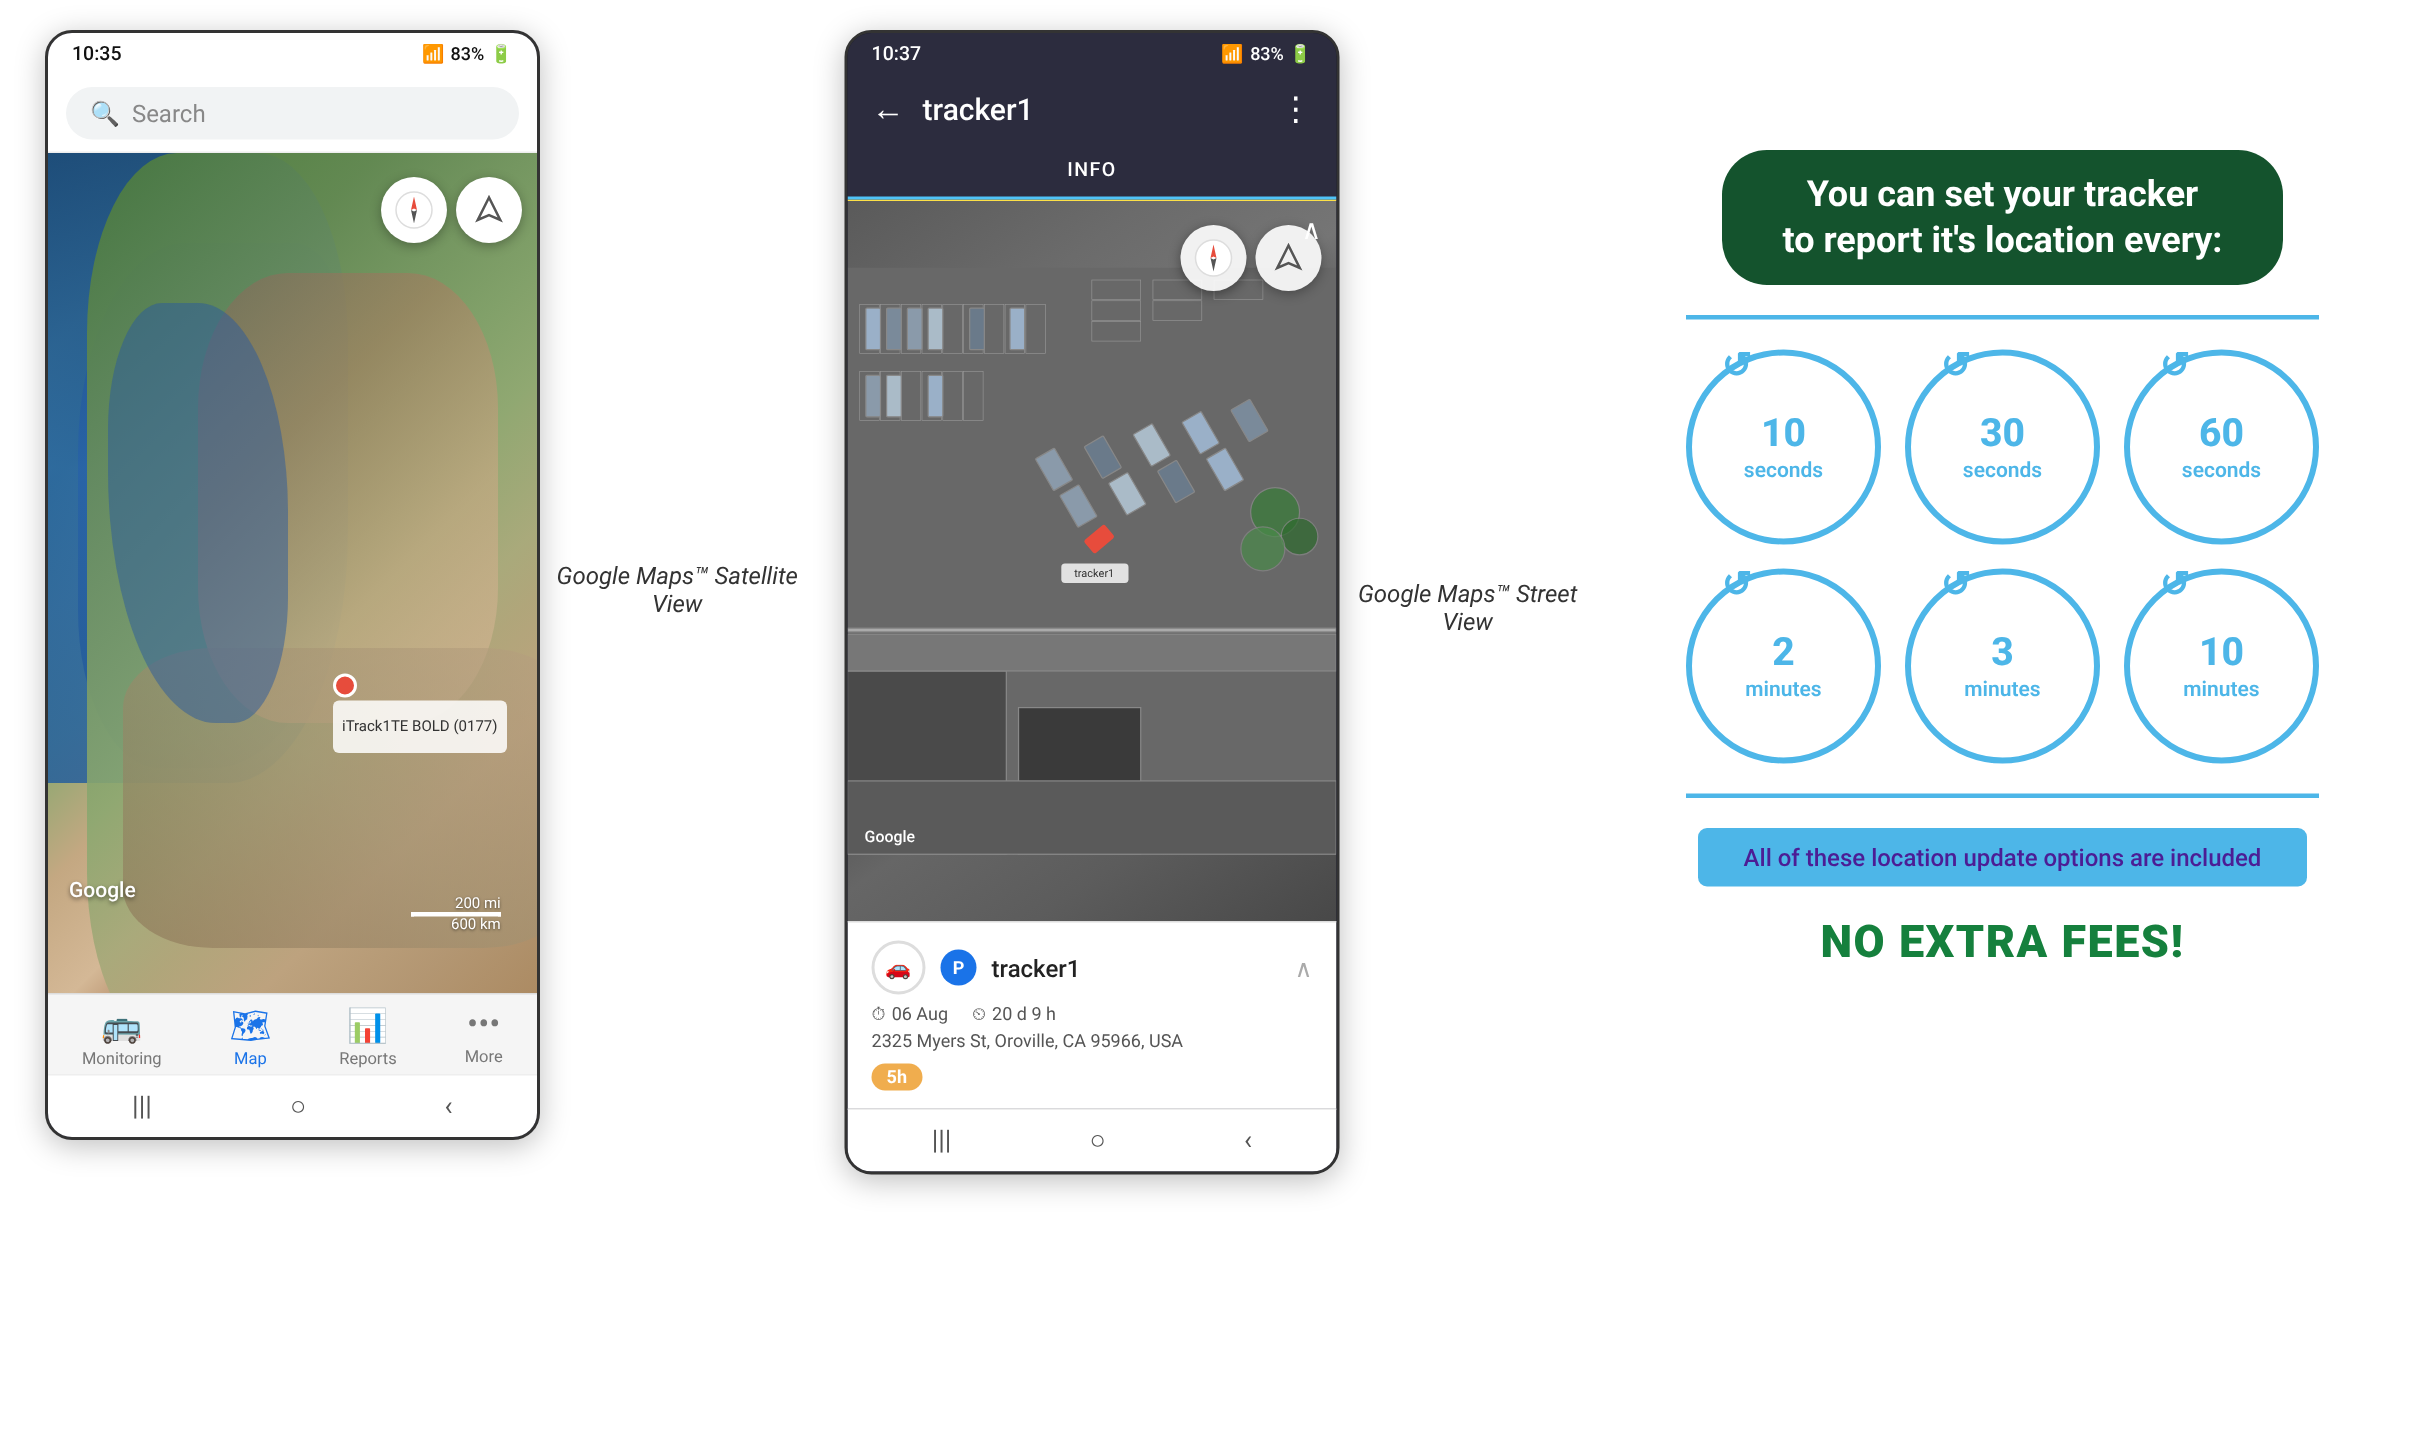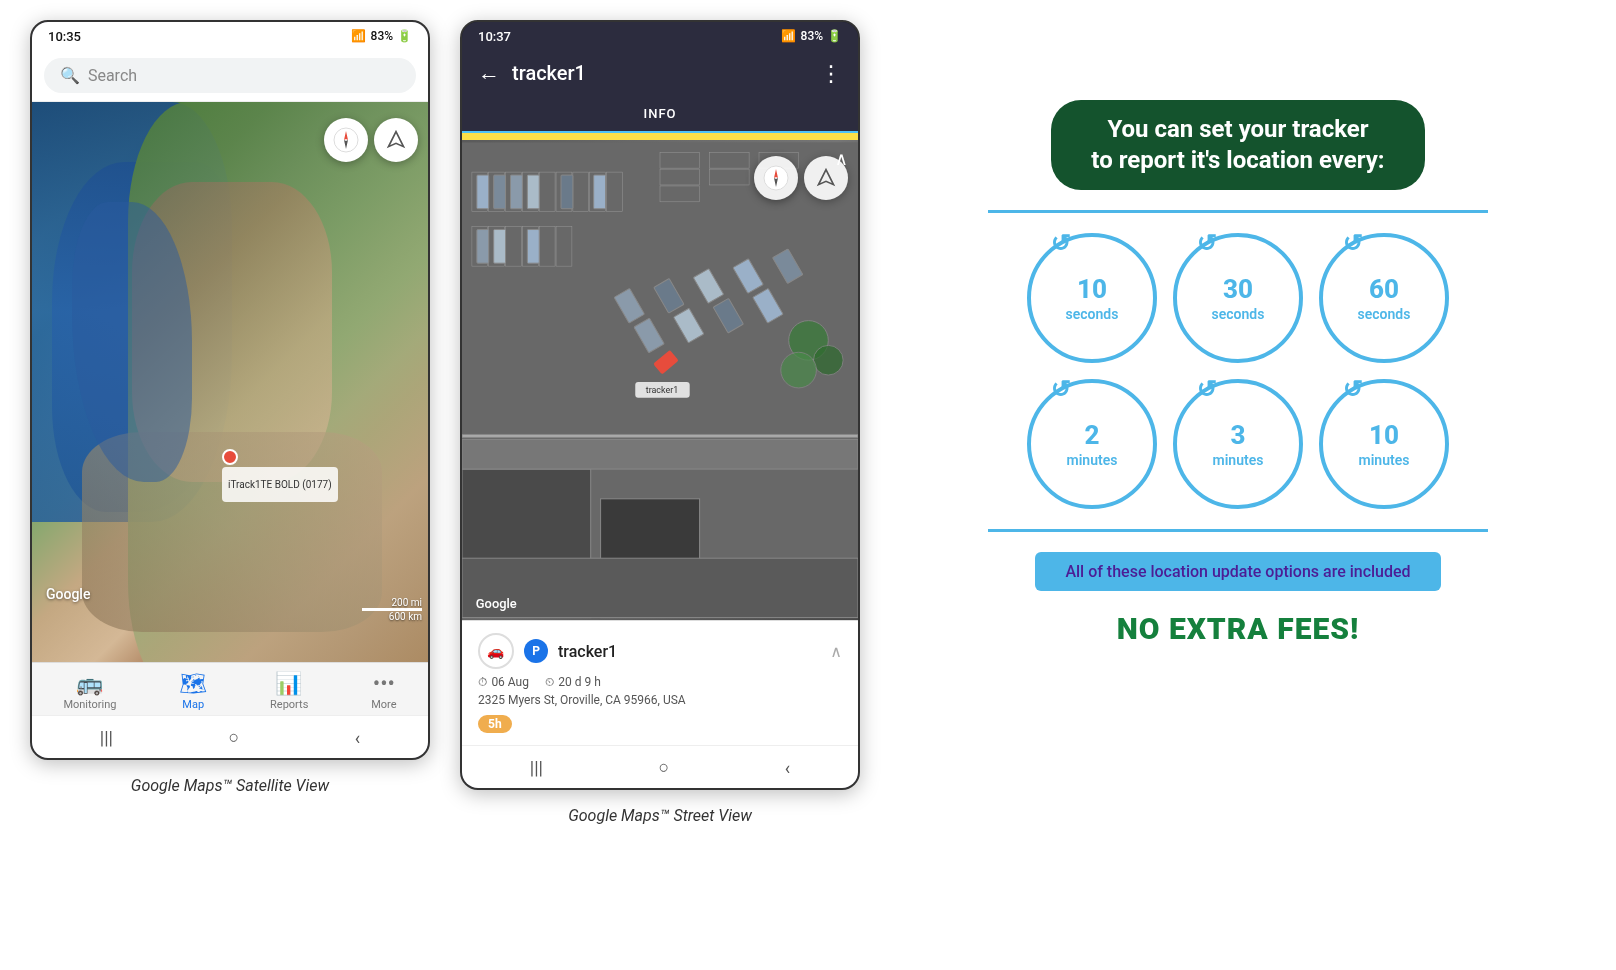--- a/index.html
+++ b/index.html
@@ -17,21 +17,21 @@
       flex-direction: row;
       align-items: flex-start;
       width: 100%;
       padding: 20px 30px;
       gap: 30px;
     }
 
     
     .phone-wrapper {
       display: flex;
-      flex-direction: column;
+      flex-direction: row;
       align-items: center;
       gap: 10px;
     }
     .phone-frame {
       width: 400px;
       border-radius: 18px;
       overflow: hidden;
       box-shadow: 0 4px 20px rgba(0,0,0,0.25);
       background: #1a1a2e;
       border: 2px solid #333;
@@ -161,21 +161,21 @@
       bottom: 60px;
       left: 14px;
       font-size: 14px;
       color: #fff;
       font-weight: 500;
       text-shadow: 0 1px 3px rgba(0,0,0,0.5);
     }
     .scale-bar {
       position: absolute;
       bottom: 40px;
-      right: 6px;
+      right: 24px;
       font-size: 10px;
       color: #fff;
       text-align: right;
       text-shadow: 0 1px 2px rgba(0,0,0,0.6);
     }
     .scale-line {
       width: 60px;
       height: 3px;
       background: #fff;
       border-left: 2px solid #fff;
@@ -229,21 +229,21 @@
       gap: 12px;
     }
     .phone2-header-title {
       font-size: 20px;
       font-weight: 500;
       flex: 1;
     }
     .phone2-tabs {
       background: #2c2c3e;
       display: flex;
-      border-bottom: 7px solid #fde047;
+      border-bottom: 1px solid #fde047;
     }
     .phone2-tab {
       flex: 1;
       text-align: center;
       padding: 10px;
       font-size: 13px;
       font-weight: 500;
       color: #aaa;
       letter-spacing: 1px;
     }

